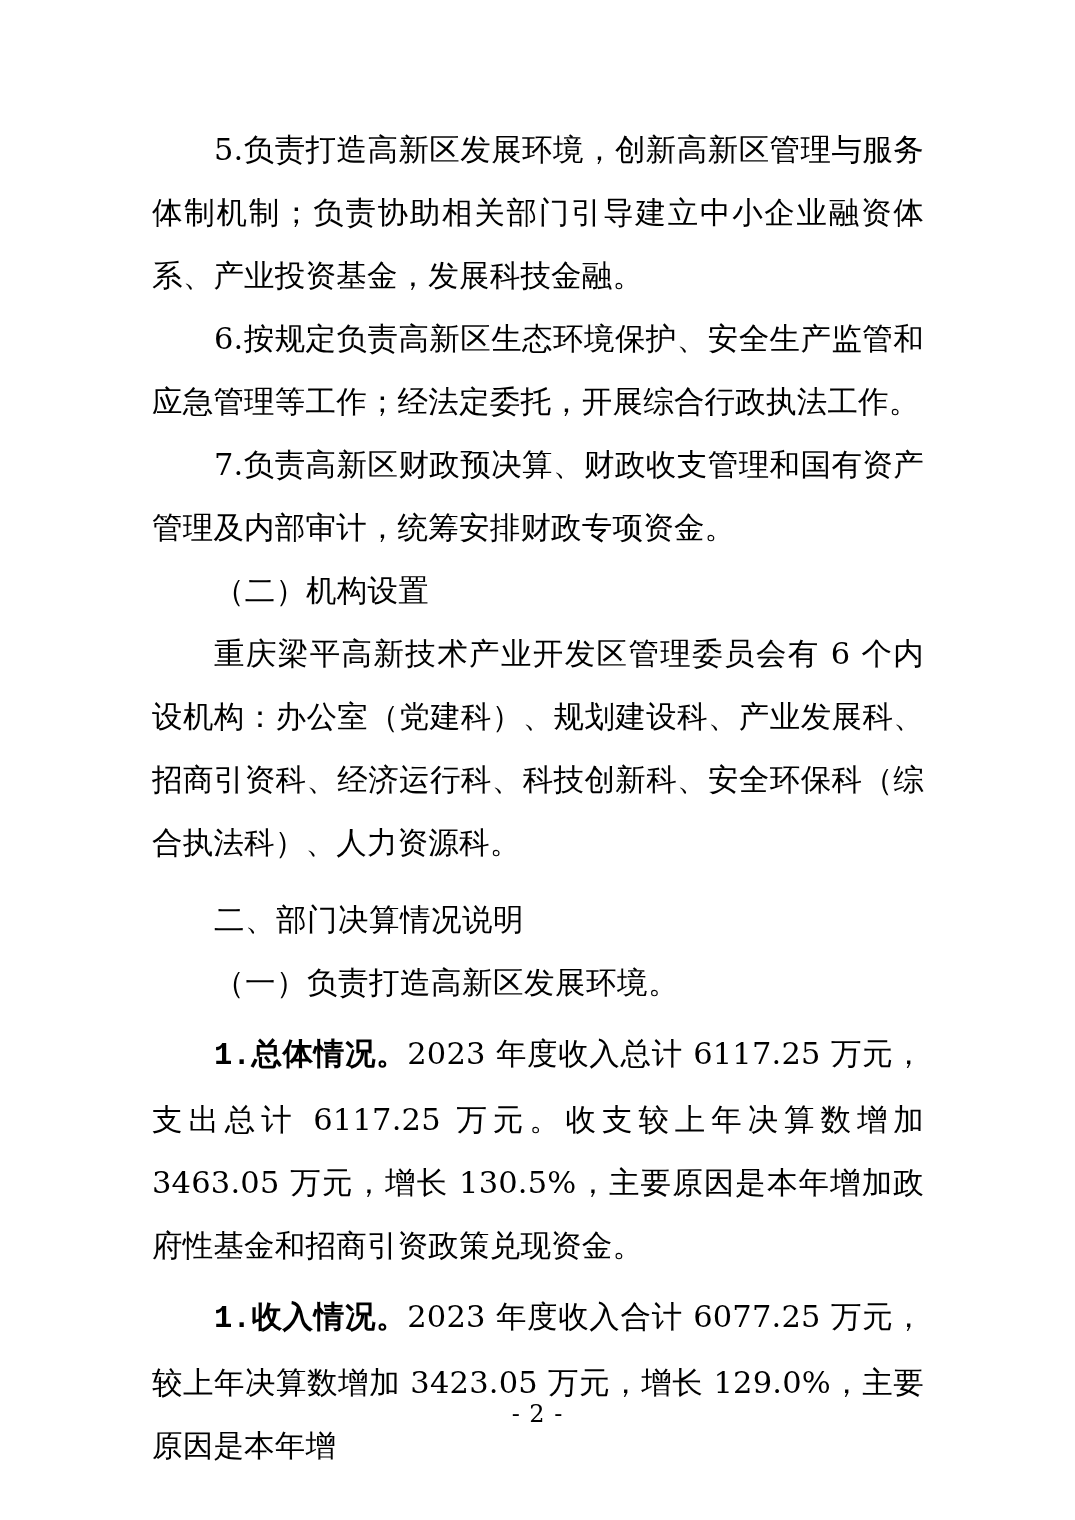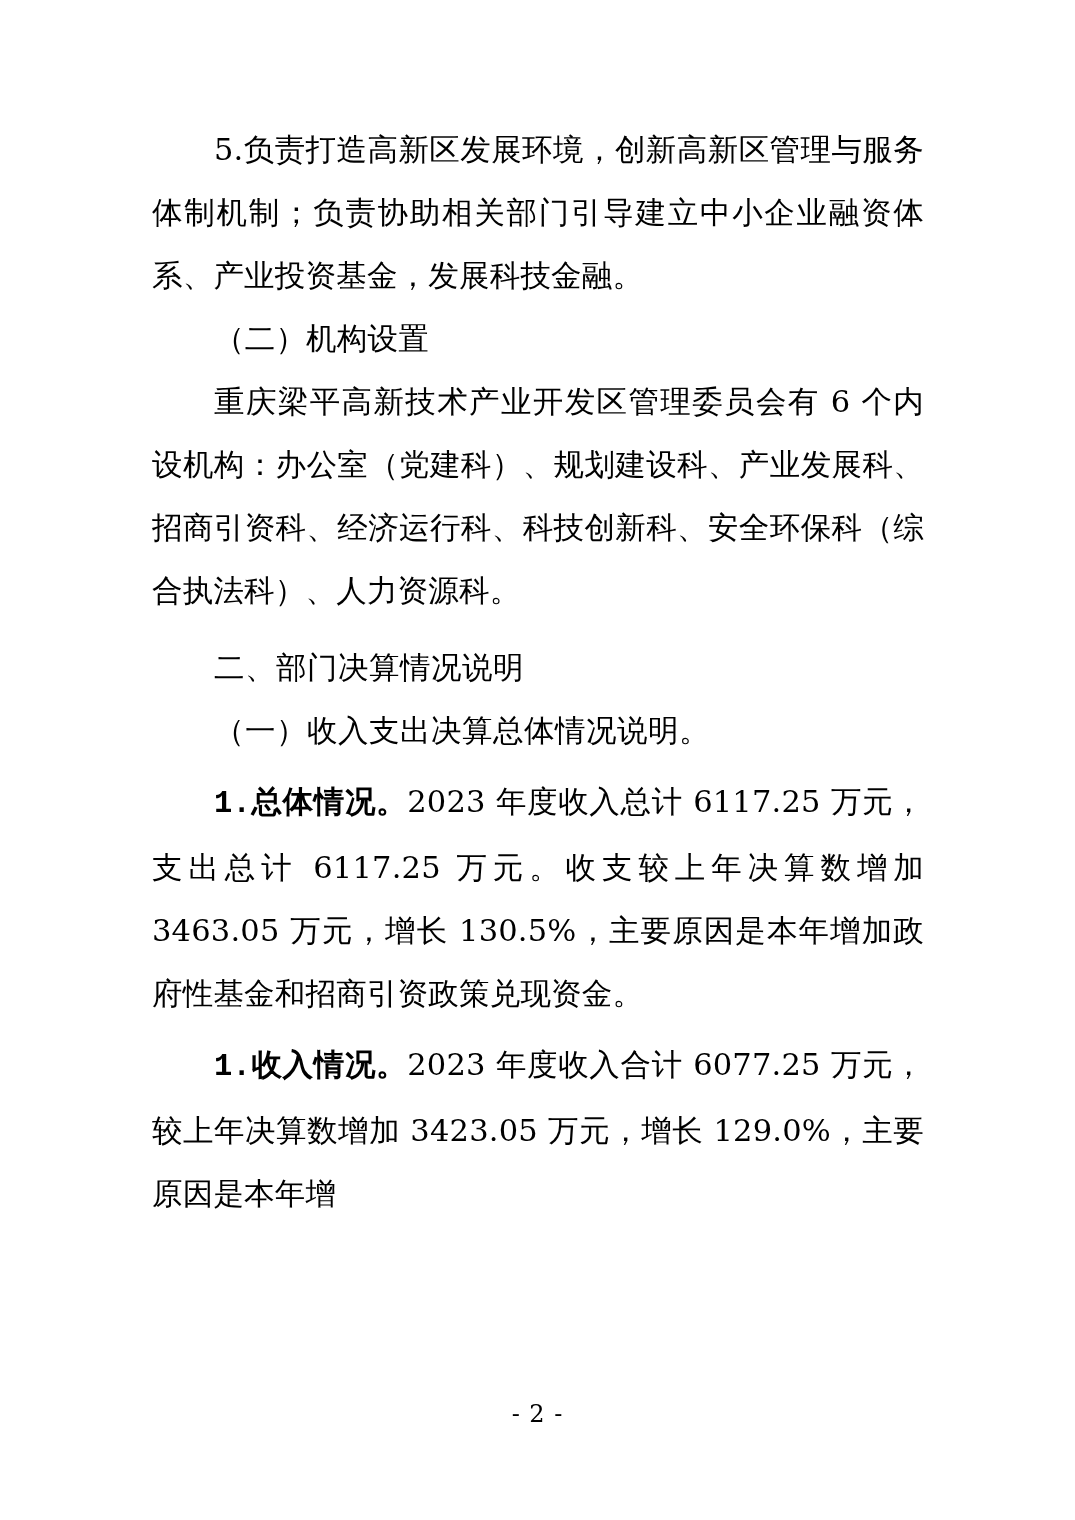--- a/index.html
+++ b/index.html
@@ -64,25 +64,27 @@
     letter-spacing: 1px;
   }
 </style>
 </head>
 <body>
 
 <div class="page">
   <div class="content">
 
     <p class="para indent">5.负责打造高新区发展环境，创新高新区管理与服务体制机制；负责协助相关部门引导建立中小企业融资体系、产业投资基金，发展科技金融。</p>
+    <p class="para indent">6.按规定负责高新区生态环境保护、安全生产监管和应急管理等工作；经法定委托，开展综合行政执法工作。</p>
+    <p class="para indent">7.负责高新区财政预决算、财政收支管理和国有资产管理及内部审计，统筹安排财政专项资金。</p>
     <p class="para indent">（二）机构设置</p>
     <p class="para indent">重庆梁平高新技术产业开发区管理委员会有 6 个内设机构：办公室（党建科）、规划建设科、产业发展科、招商引资科、经济运行科、科技创新科、安全环保科（综合执法科）、人力资源科。</p>
 
     <p class="heading gap-before">二、部门决算情况说明</p>
-    <p class="heading">（一）收入支出决算总体情况说明。</p>
+    <p class="heading">（一）负责打造高新区发展环境。</p>
 
     <p class="para indent gap-small"><b class="inline-bold">1.总体情况。</b><span>2023 年度收入总计 6117.25 万元，支出总计 6117.25 万元。收支较上年决算数增加 3463.05 万元，增长 130.5%，主要原因是本年增加政府性基金和招商引资政策兑现资金。</span></p>
 
     <p class="para indent gap-small"><b class="inline-bold">1.收入情况。</b><span>2023 年度收入合计 6077.25 万元，较上年决算数增加 3423.05 万元，增长 129.0%，主要原因是本年增</span></p>
 
   </div>
 
   <div class="footer">- 2 -</div>
 </div>
 

